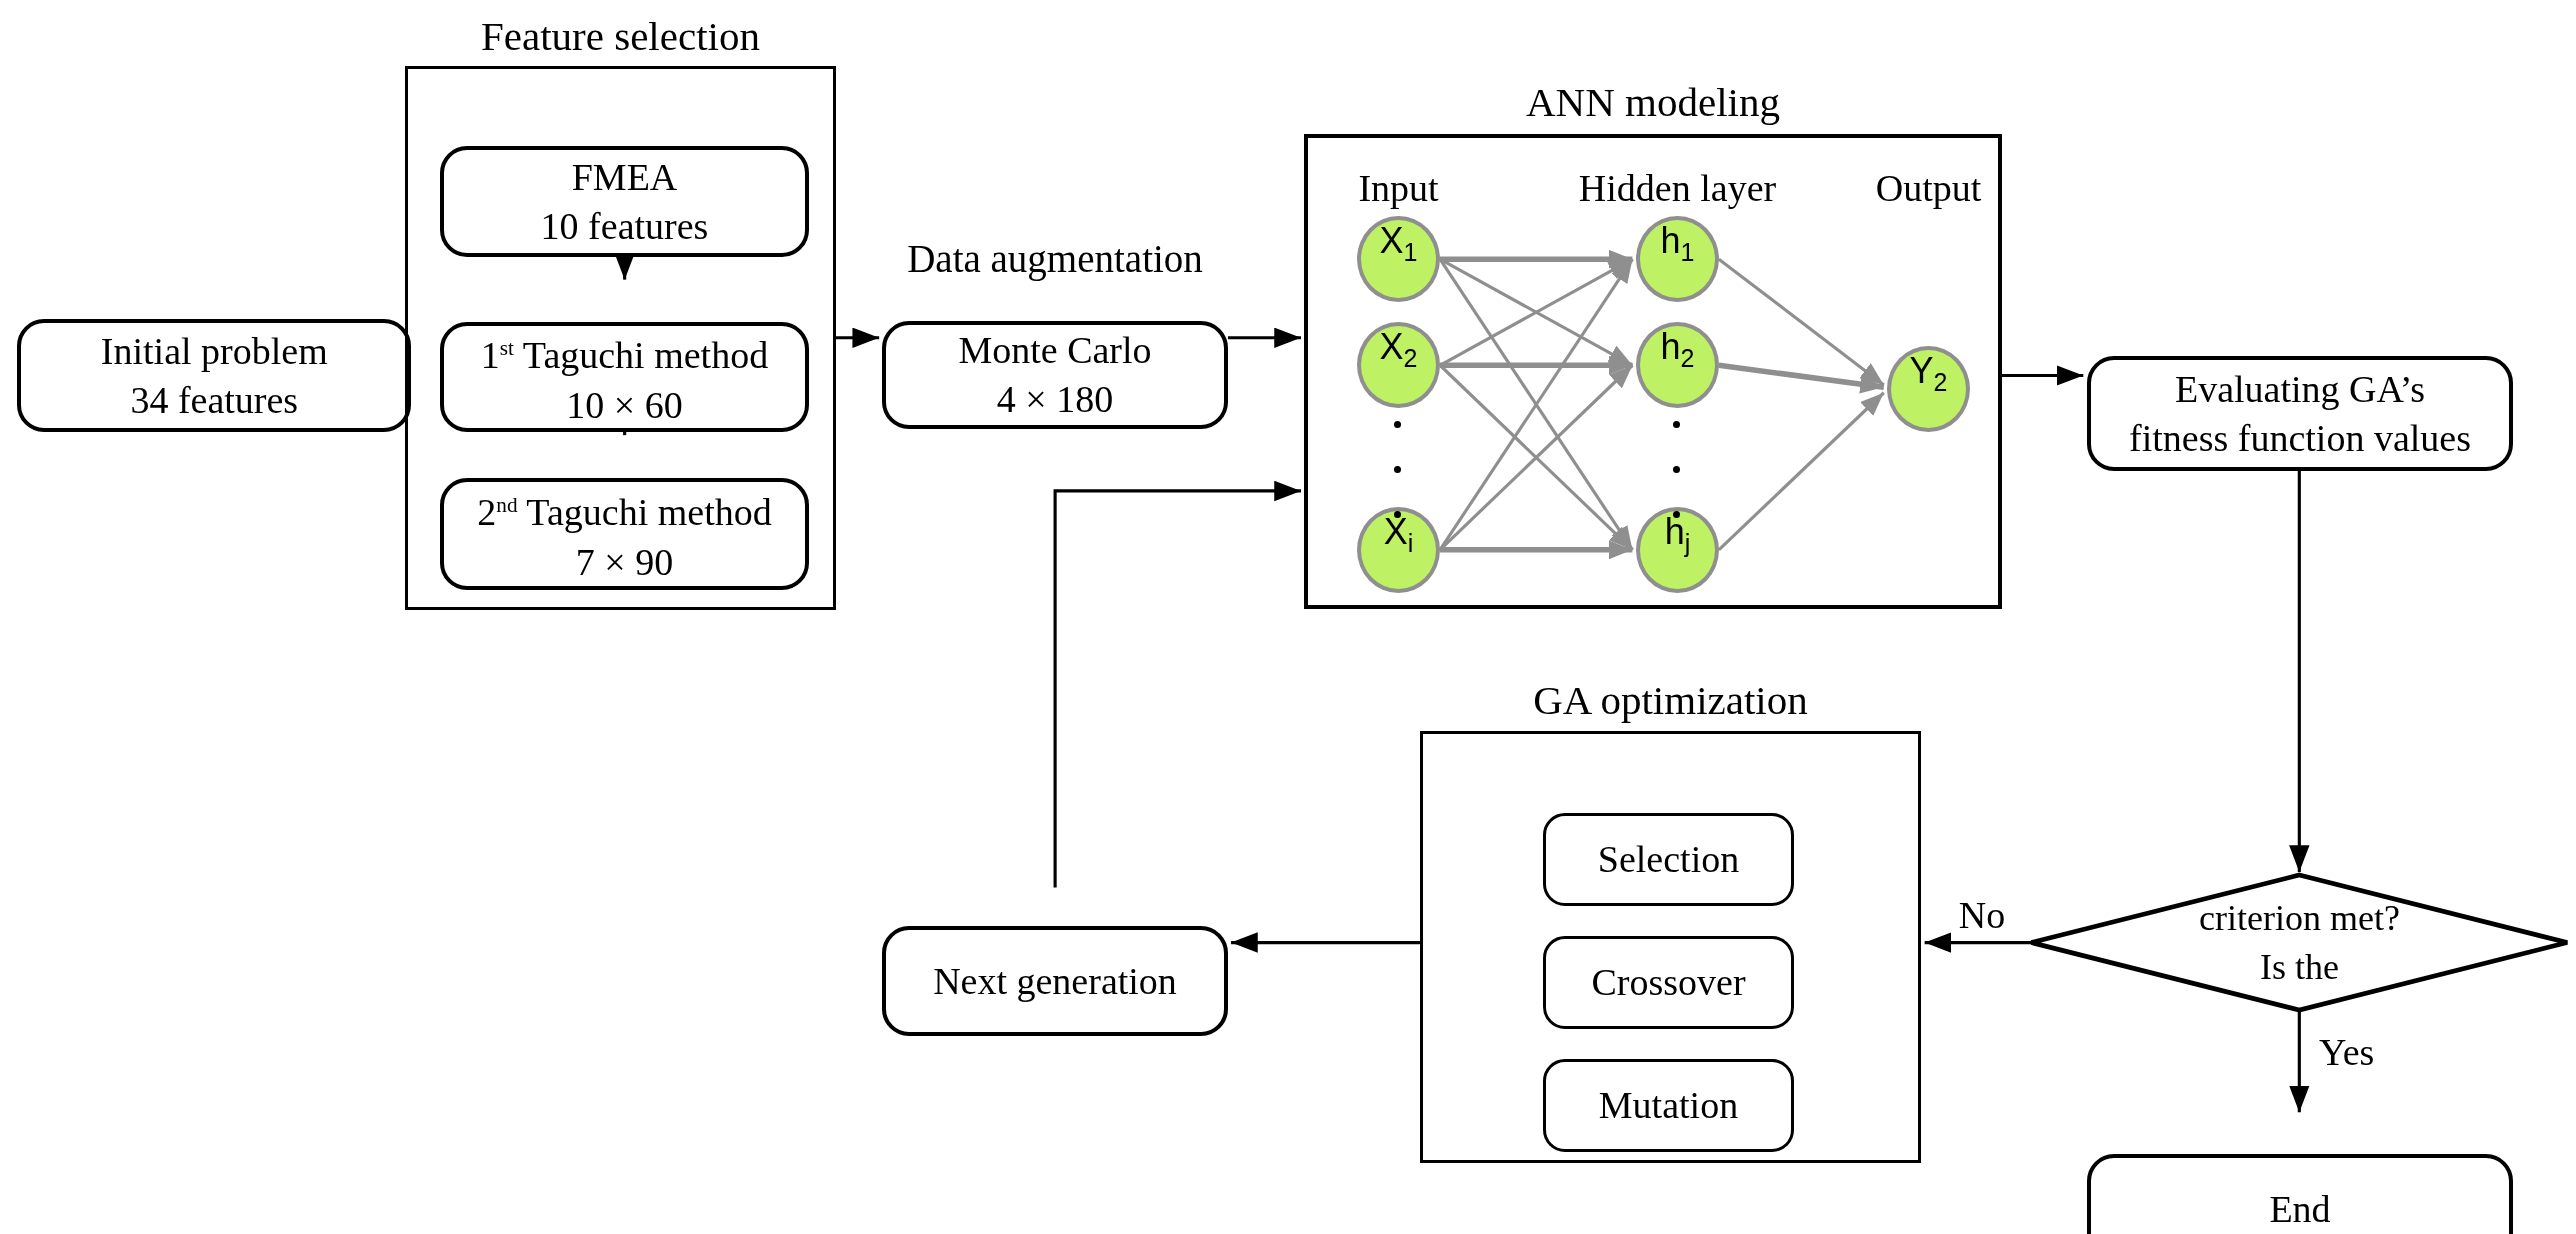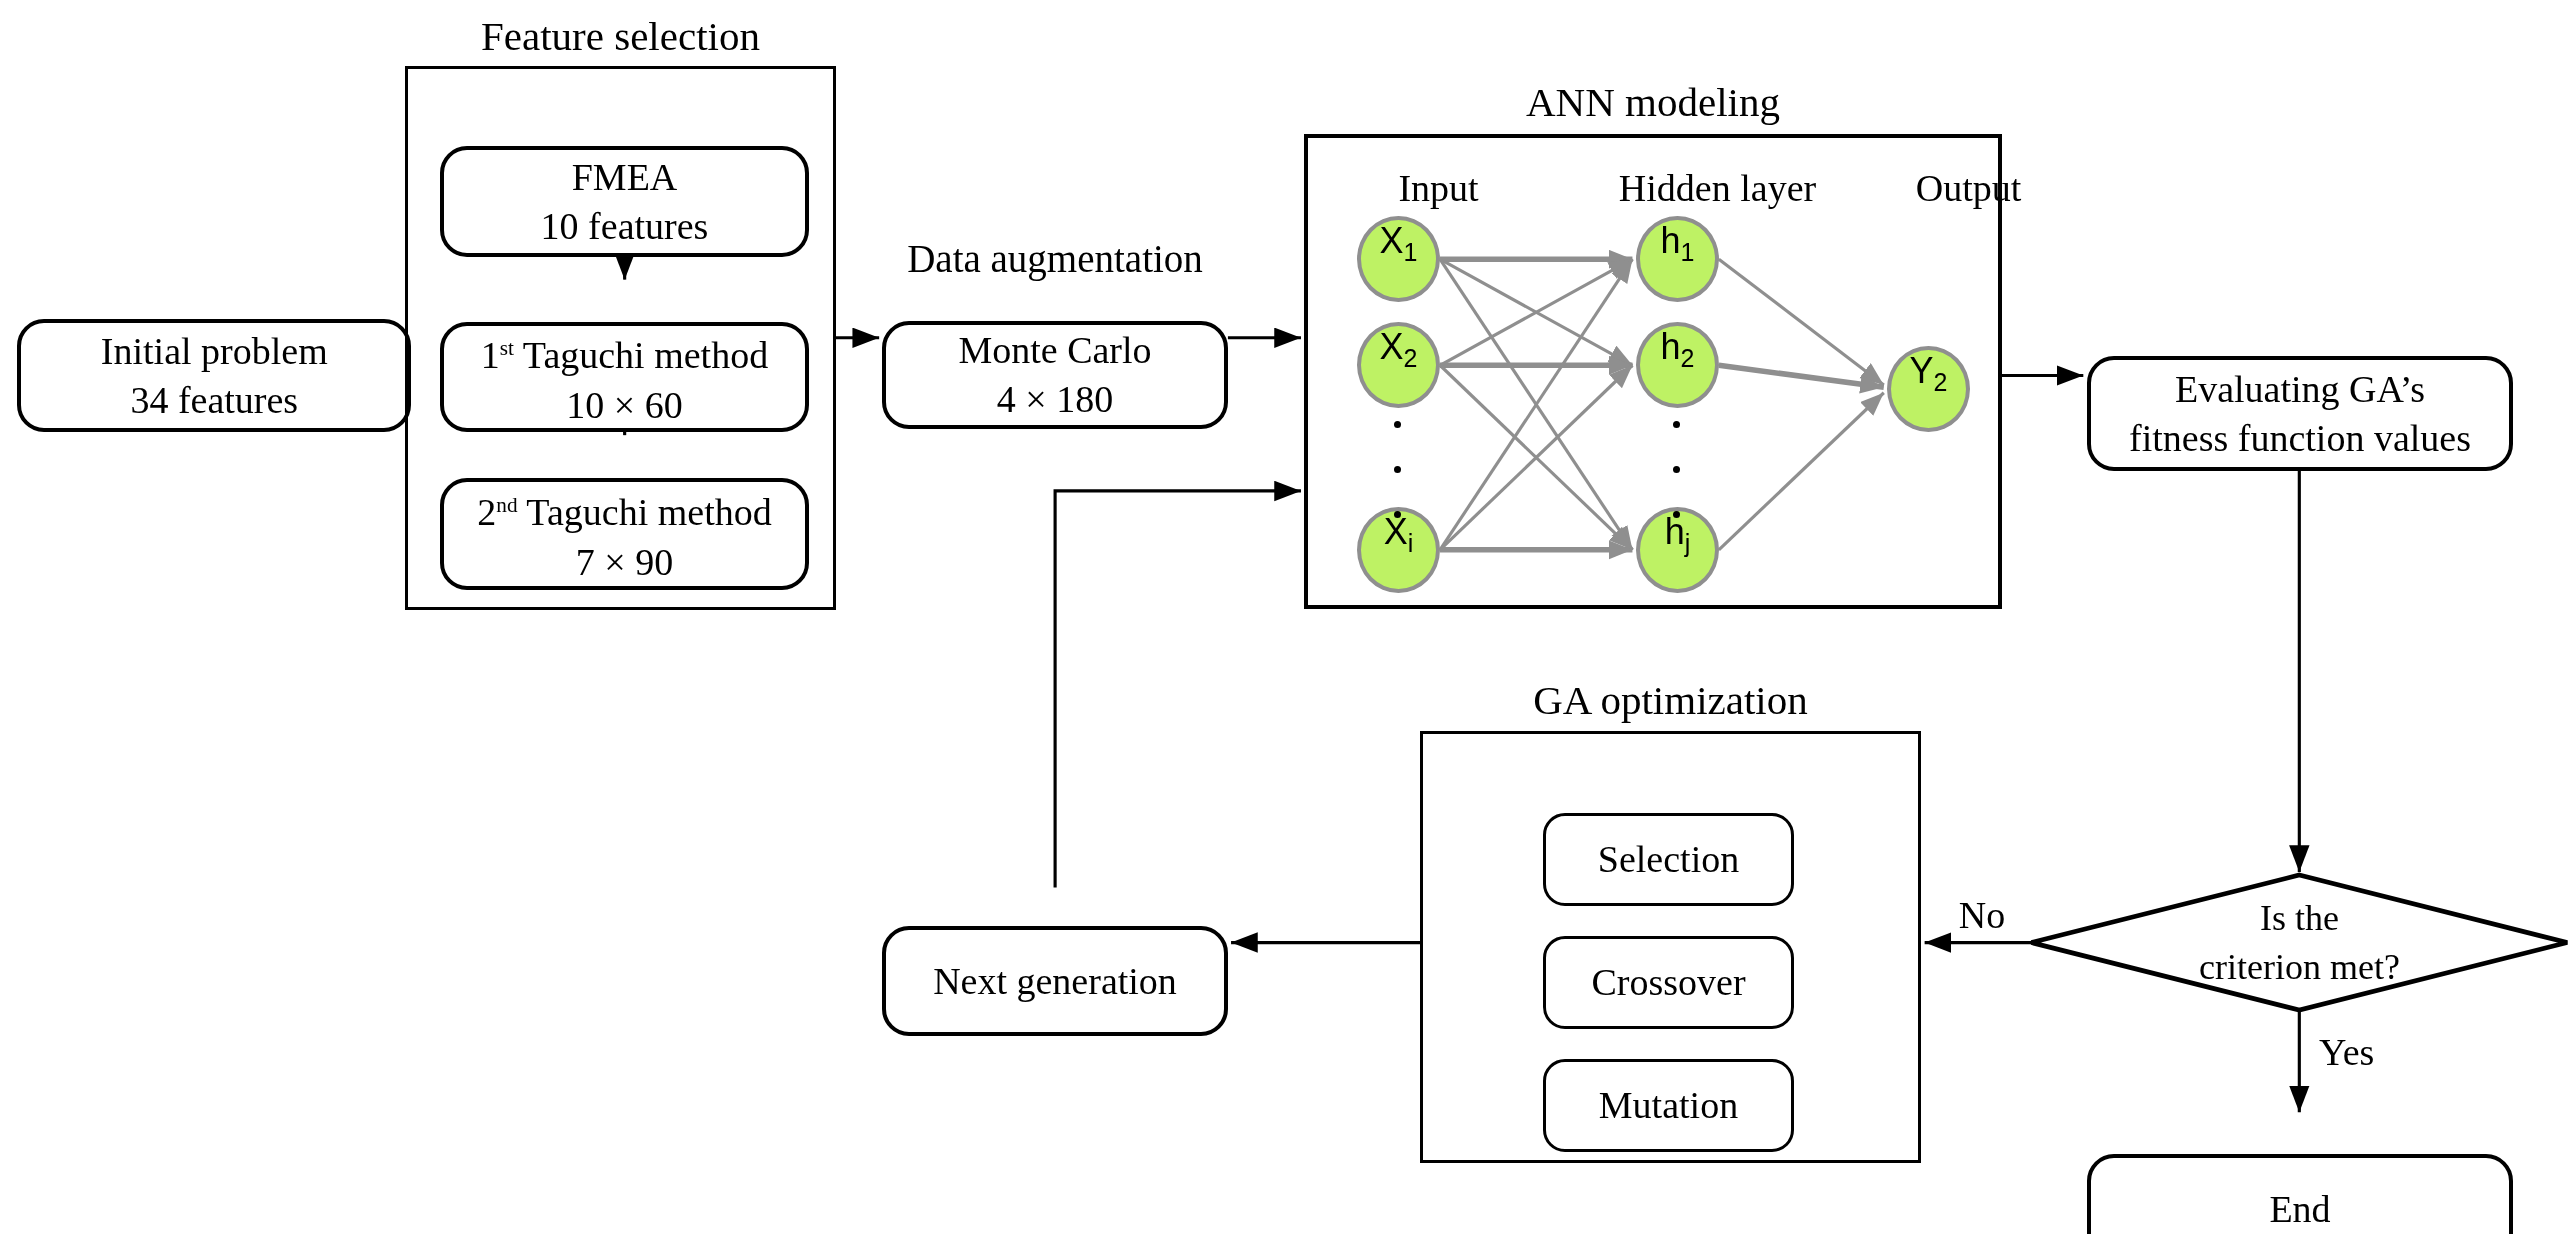--- a/index.html
+++ b/index.html
@@ -5,21 +5,21 @@
   html,body{margin:0;padding:0;background:#ffffff;}
   #canvas{position:relative;width:2576px;height:1234px;background:#ffffff;overflow:hidden;
           font-family:"Liberation Serif","DejaVu Serif",serif;color:#000;}
   svg.layer{position:absolute;left:0;top:0;}
   .rbox{position:absolute;border:4.7px solid #000;border-radius:27px;background:#fff;
         display:flex;flex-direction:column;justify-content:center;align-items:center;
         font-size:38px;line-height:49px;text-align:center;box-sizing:border-box;margin-top:38px;}
   .container{position:absolute;border:3.9px solid #000;background:transparent;box-sizing:border-box;}
   .title{position:absolute;font-size:41px;line-height:46px;text-align:center;}
   .lab{position:absolute;font-size:38px;line-height:42px;text-align:center;}
-  .colhead{position:absolute;font-size:38px;line-height:42px;text-align:center;margin-left:40px;}
+  .colhead{position:absolute;font-size:38px;line-height:42px;text-align:center;}
   .nnode{position:absolute;width:83px;height:86px;border:4.7px solid #8f8f8f;border-radius:50%;
          background:#bef264;display:flex;justify-content:center;align-items:flex-start;box-sizing:border-box;
          font-family:"Liberation Sans","DejaVu Sans",sans-serif;font-size:36px;}
   .nnode sub{font-size:25px;line-height:0;}
   .dotcol{position:absolute;display:flex;flex-direction:column;align-items:center;gap:38px;}
   .dot{width:7px;height:7px;background:#000;border-radius:50%;}
   .supfix{font-size:0.56em;vertical-align:0.62em;letter-spacing:0;}
   .dtext{position:absolute;font-size:36px;line-height:49px;text-align:center;}
 </style>
 </head>
@@ -135,22 +135,22 @@
       <span class="dot"></span>
       <span class="dot"></span>
   </div>
 
   <div class="rbox" style="left:2087px;top:318px;width:426px;height:115px">
     <div>Evaluating GA’s</div>
     <div>fitness function values</div>
   </div>
 
   <div class="dtext" style="left:2111px;top:894px;width:377px">
+    <div>criterion met?</div>
     <div>Is the</div>
-    <div>criterion met?</div>
   </div>
   <div class="lab" style="left:1939px;top:894px;width:86px">No</div>
   <div class="lab" style="left:2319px;top:1031px;width:118px;text-align:left">Yes</div>
 
   <div class="title" style="left:1420px;top:677px;width:501px">GA optimization</div>
   <div class="container" style="left:1420px;top:731px;width:501px;height:432px"></div>
   <div class="rbox" style="left:1543px;top:775px;width:251px;height:93px;border-width:3.9px;border-radius:22px">
     <div>Selection</div>
   </div>
   <div class="rbox" style="left:1543px;top:898px;width:251px;height:93px;border-width:3.9px;border-radius:22px">

